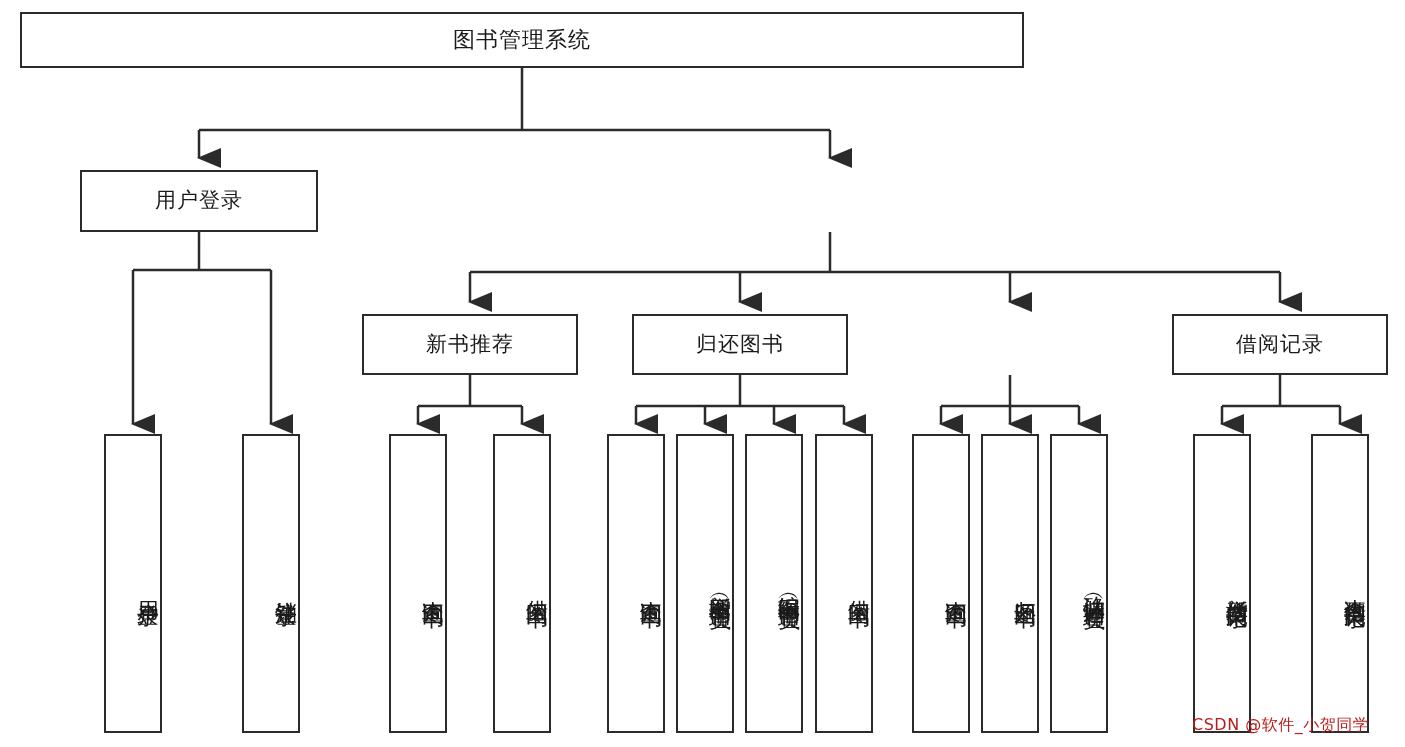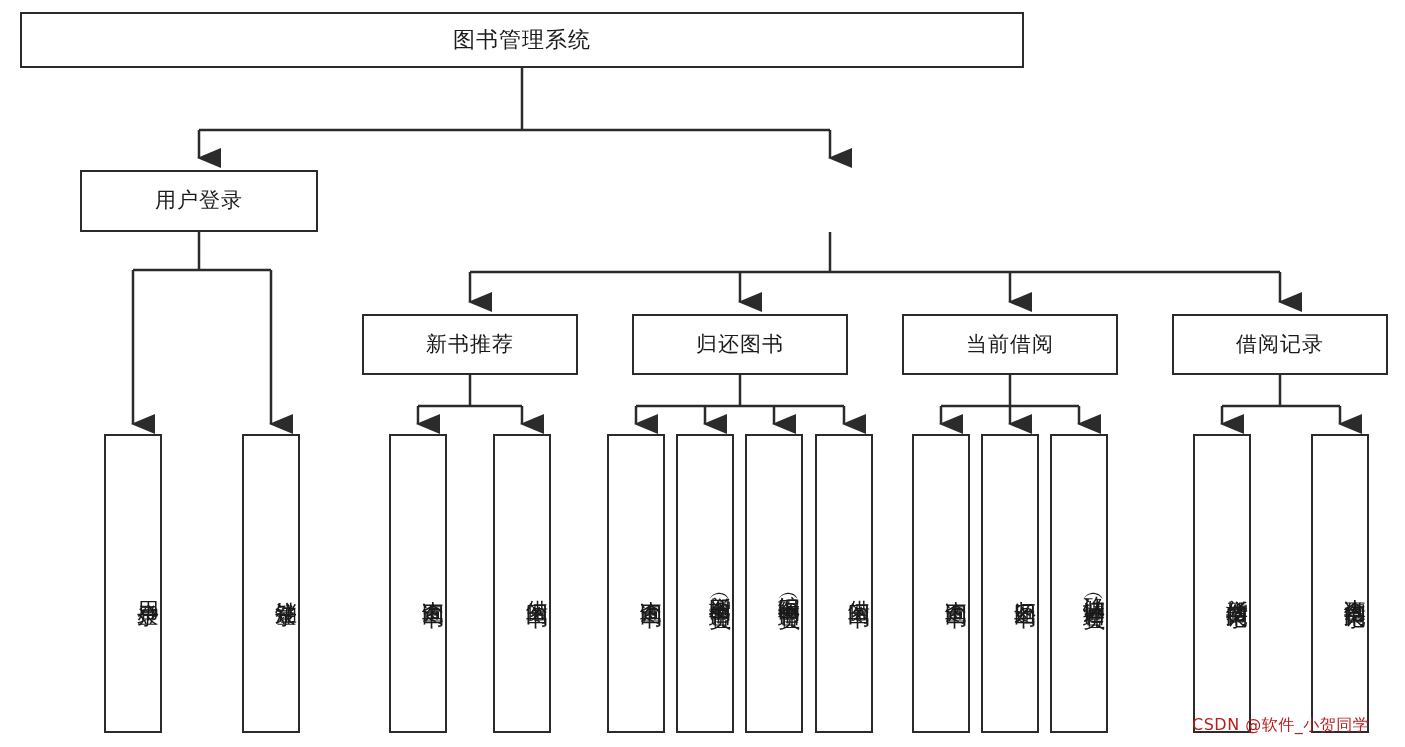--- a/index.html
+++ b/index.html
@@ -130,23 +130,20 @@
   <div class="node node-h" style="left:80px; top:170px; width:238px; height:62px;">
     <span>用户登录</span>
   </div>
 
   <div class="node node-h" style="left:362px; top:314px; width:216px; height:61px;align-items:center;">
     <span>新书推荐</span>
   </div>
   <div class="node node-h" style="left:632px; top:314px; width:216px; height:61px;">
     <span>归还图书</span>
   </div>
-  <div class="node node-h" style="left:902px; top:314px; width:216px; height:61px;">
-    <span>当前借阅</span>
-  </div>
   <div class="node node-h" style="left:1172px; top:314px; width:216px; height:61px;">
     <span>借阅记录</span>
   </div>
 
   <div class="node node-v" style="left:104px; top:434px; width:58px; height:299px;">
     <span class="vlabel">用户登录</span>
   </div>
   <div class="node node-v" style="left:242px; top:434px; width:58px; height:299px;">
     <span class="vlabel">注销登录</span>
   </div>

